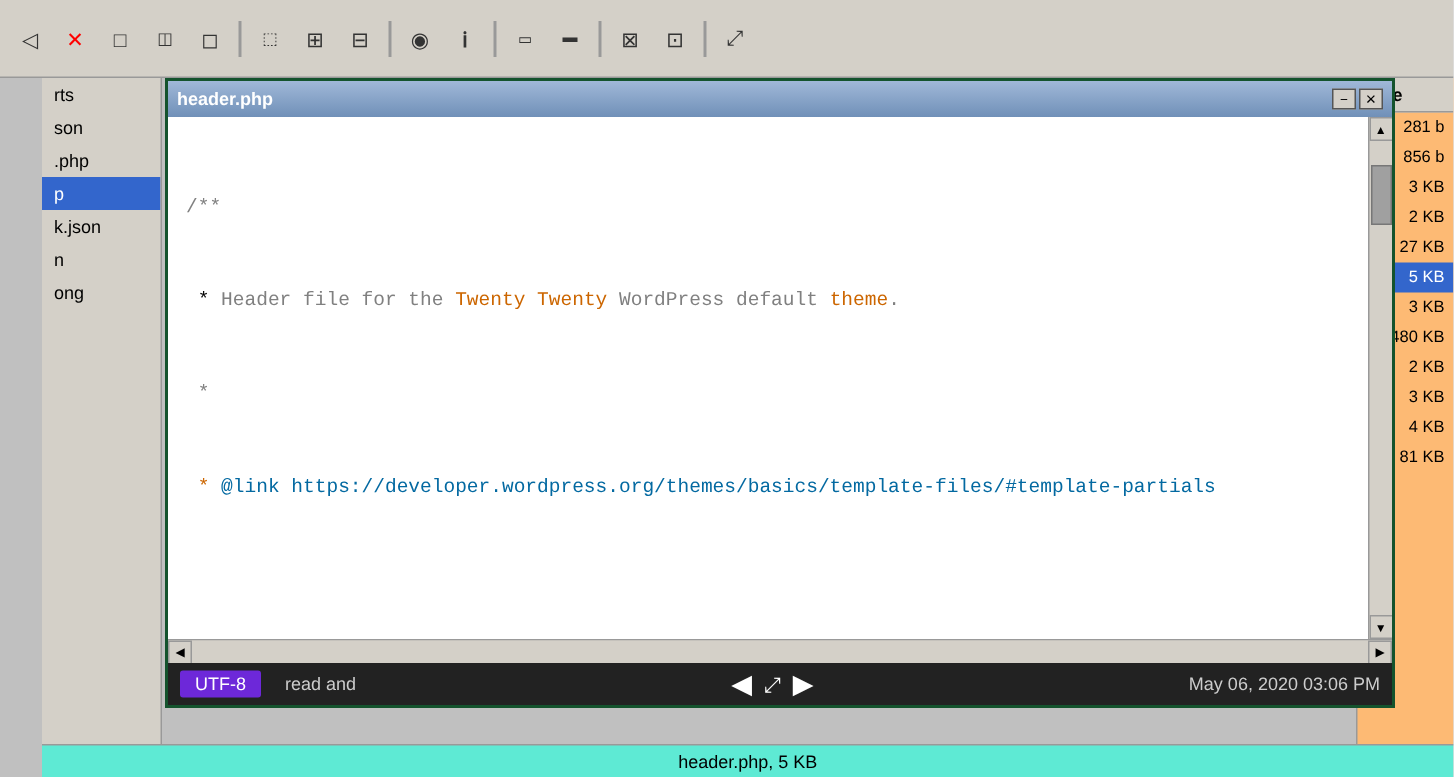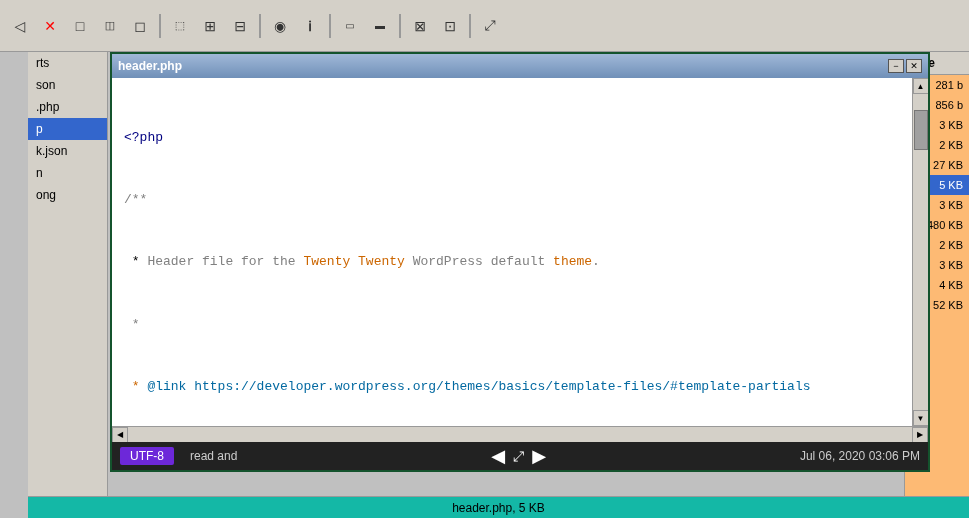--- a/index.html
+++ b/index.html
@@ -256,21 +256,21 @@
       font-size: 12px;
     }
 
     
     .bottom-bar {
       position: absolute;
       bottom: 0;
       left: 0;
       right: 0;
       height: 22px;
-      background: #14b8a6;
+      background: #5eead4;
       border-top: 1px solid #999;
       display: flex;
       align-items: center;
       justify-content: center;
       font-size: 12px;
       color: #000;
     }
 
     
     .scrollbar-h {
@@ -352,21 +352,20 @@
     <div class="editor-titlebar">
       <span class="editor-title">header.php</span>
       <div class="titlebar-buttons">
         <div class="titlebar-btn">−</div>
         <div class="titlebar-btn">✕</div>
       </div>
     </div>
 
     <div class="editor-content">
       <div class="code-area">
-        <span class="code-line php-tag">&lt;?php</span>
         <span class="code-line comment">/**</span>
         <span class="code-line"> * <span class="comment-text">Header file for the </span><span style="color:#cc6600;">Twenty Twenty</span><span class="comment-text"> WordPress default </span><span style="color:#cc6600;">theme</span><span class="comment-text">.</span></span>
         <span class="code-line comment"> *</span>
         <span class="code-line annotation"> * <span style="color:#0369a1;">@link https://developer.wordpress.org/themes/basics/template-files/#template-partials</span></span>
         
         
         
         
         
         
@@ -391,36 +390,36 @@
     </div>
 
     <div class="editor-statusbar">
       <span class="status-encoding">UTF-8</span>
       <span class="status-perms">read and</span>
       <div class="status-nav">
         <span class="nav-arrow">◀</span>
         <span class="nav-arrow" style="font-size:14px;">⤢</span>
         <span class="nav-arrow">▶</span>
       </div>
-      <span class="status-date">Jul 06, 2020 03:06 PM</span>
+      <span class="status-date">May 06, 2020 03:06 PM</span>
     </div>
   </div>
 
   <div class="right-panel" style="position:absolute; right:0; top:0; bottom:22px;">
     <div class="right-panel-header">Size</div>
     <div class="right-panel-item">281 b</div>
     <div class="right-panel-item">856 b</div>
     <div class="right-panel-item">3 KB</div>
     <div class="right-panel-item">2 KB</div>
     <div class="right-panel-item">27 KB</div>
     <div class="right-panel-item selected">5 KB</div>
     <div class="right-panel-item">3 KB</div>
     <div class="right-panel-item">480 KB</div>
     <div class="right-panel-item">2 KB</div>
     <div class="right-panel-item">3 KB</div>
     <div class="right-panel-item">4 KB</div>
-    <div class="right-panel-item">52 KB</div>
+    <div class="right-panel-item">81 KB</div>
   </div>
 
   <div class="bottom-bar">
     <span>header.php, 5 KB</span>
   </div>
 </div>
 
 </body></html>

